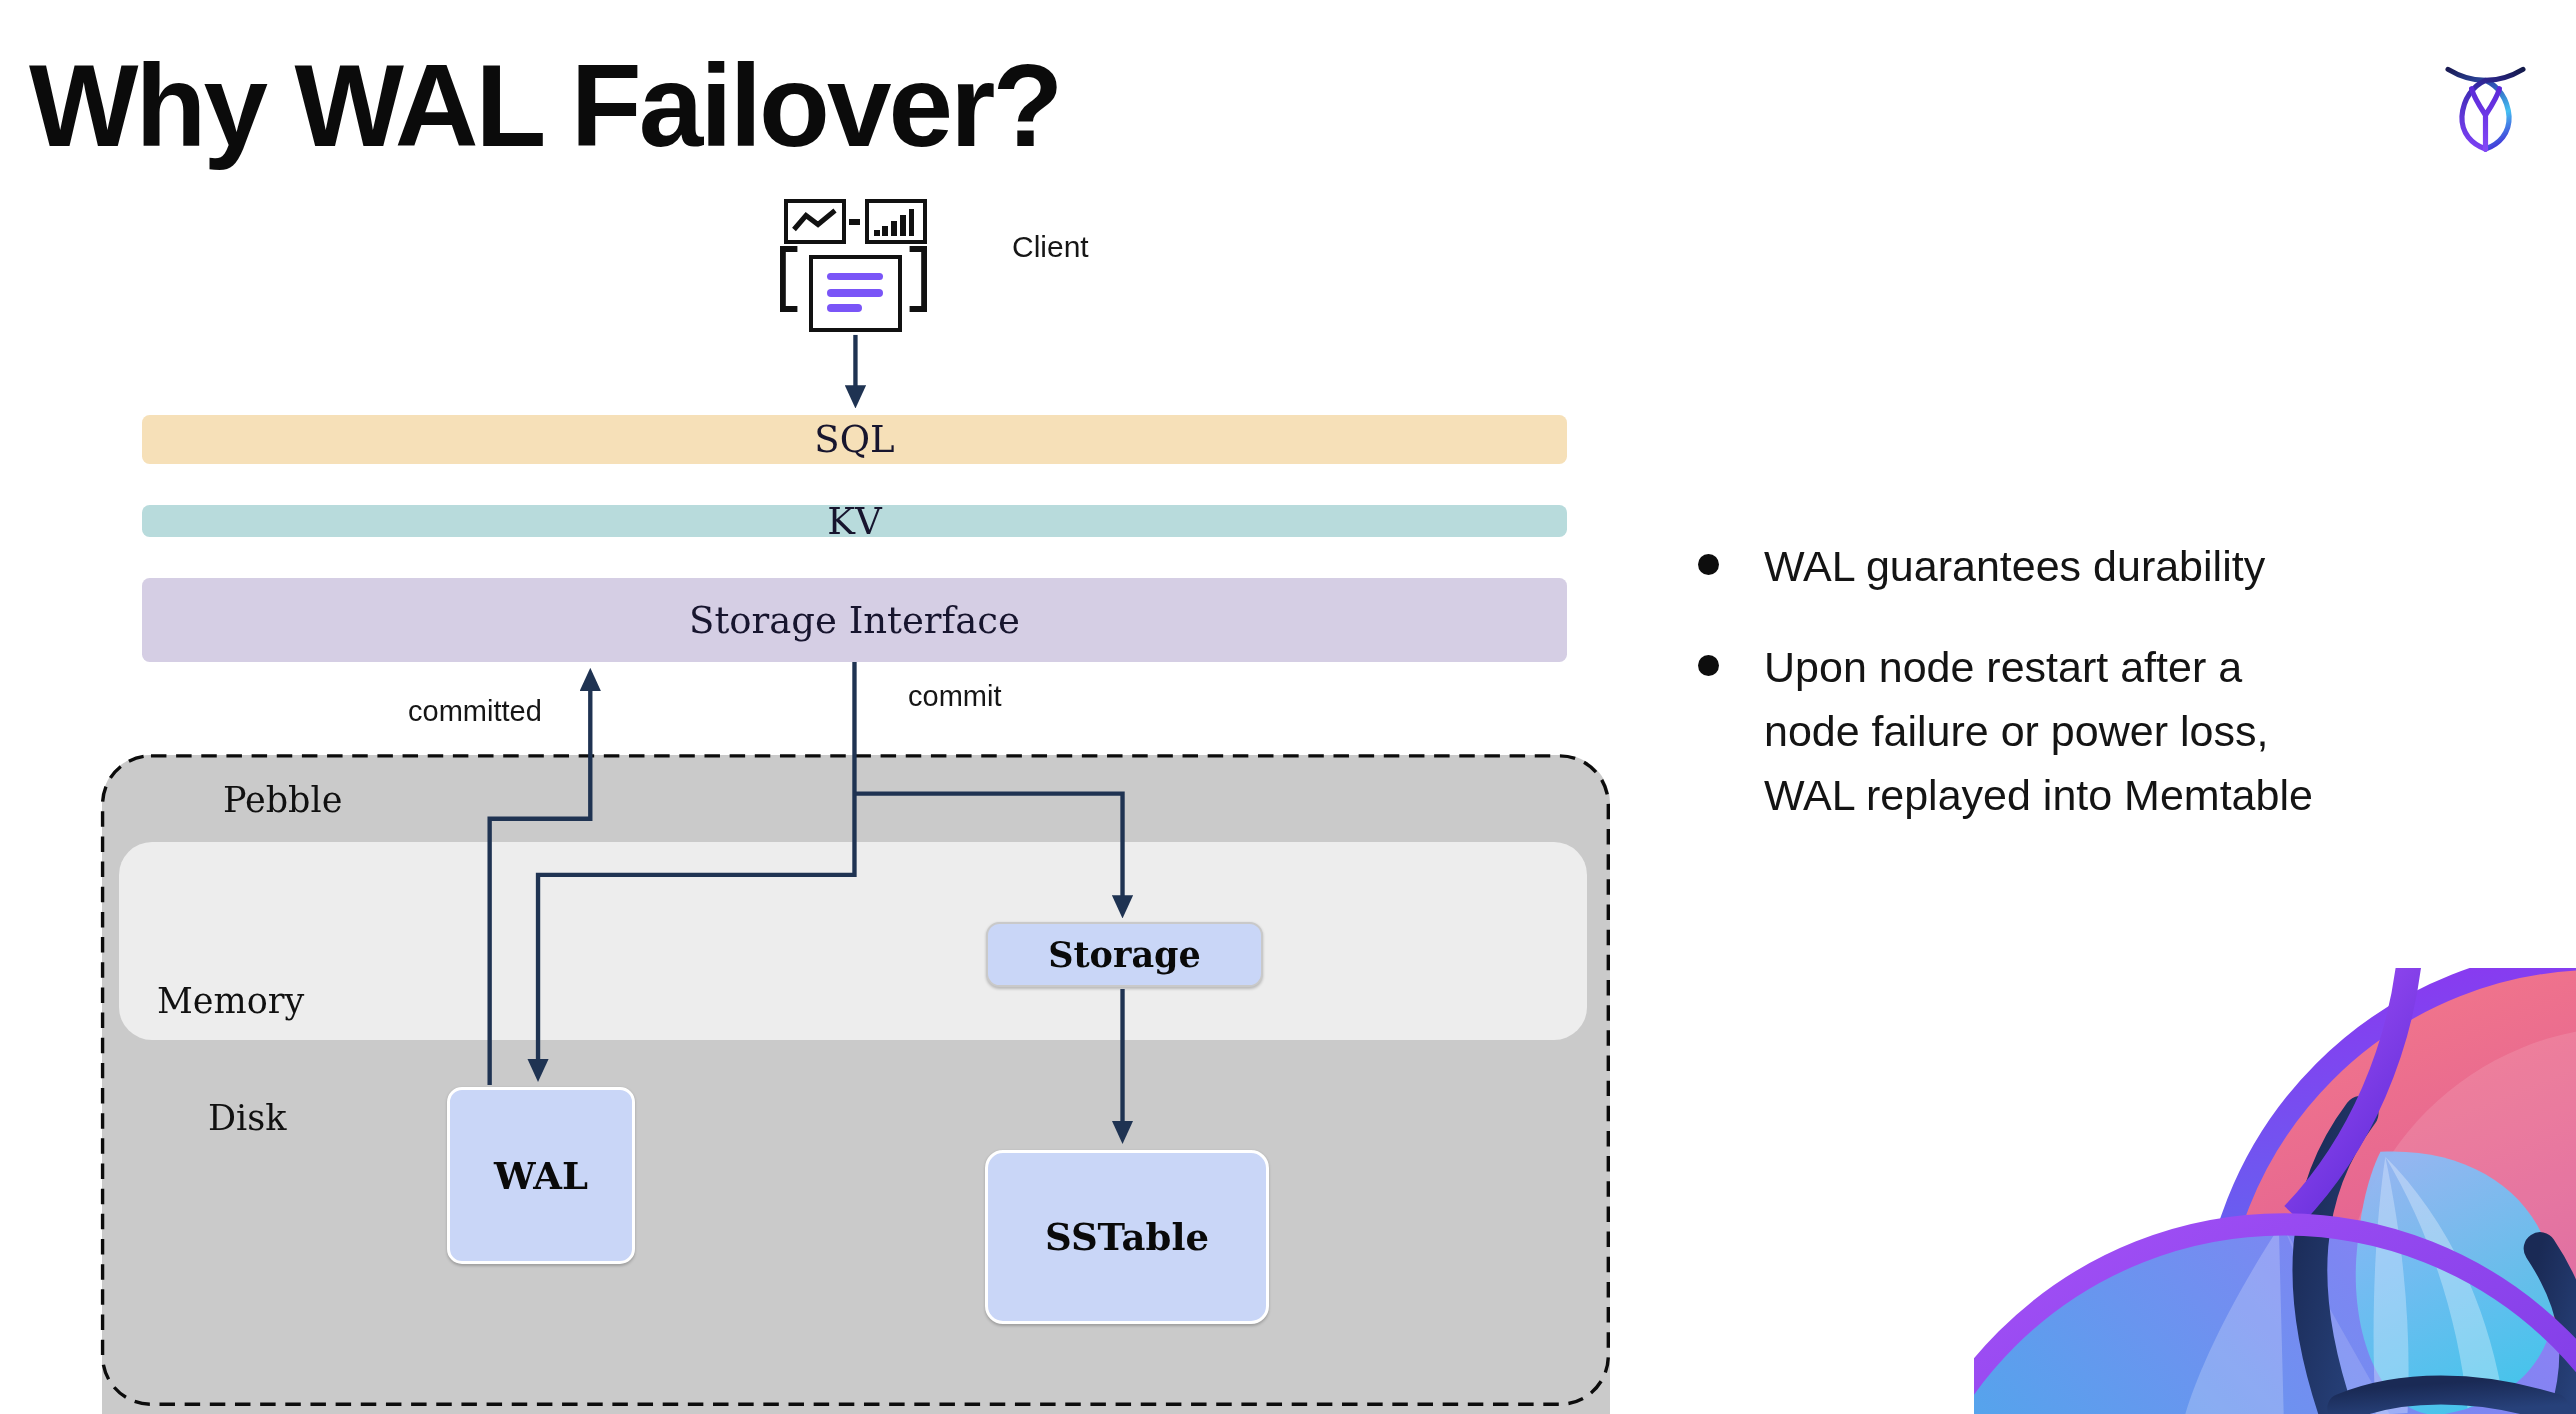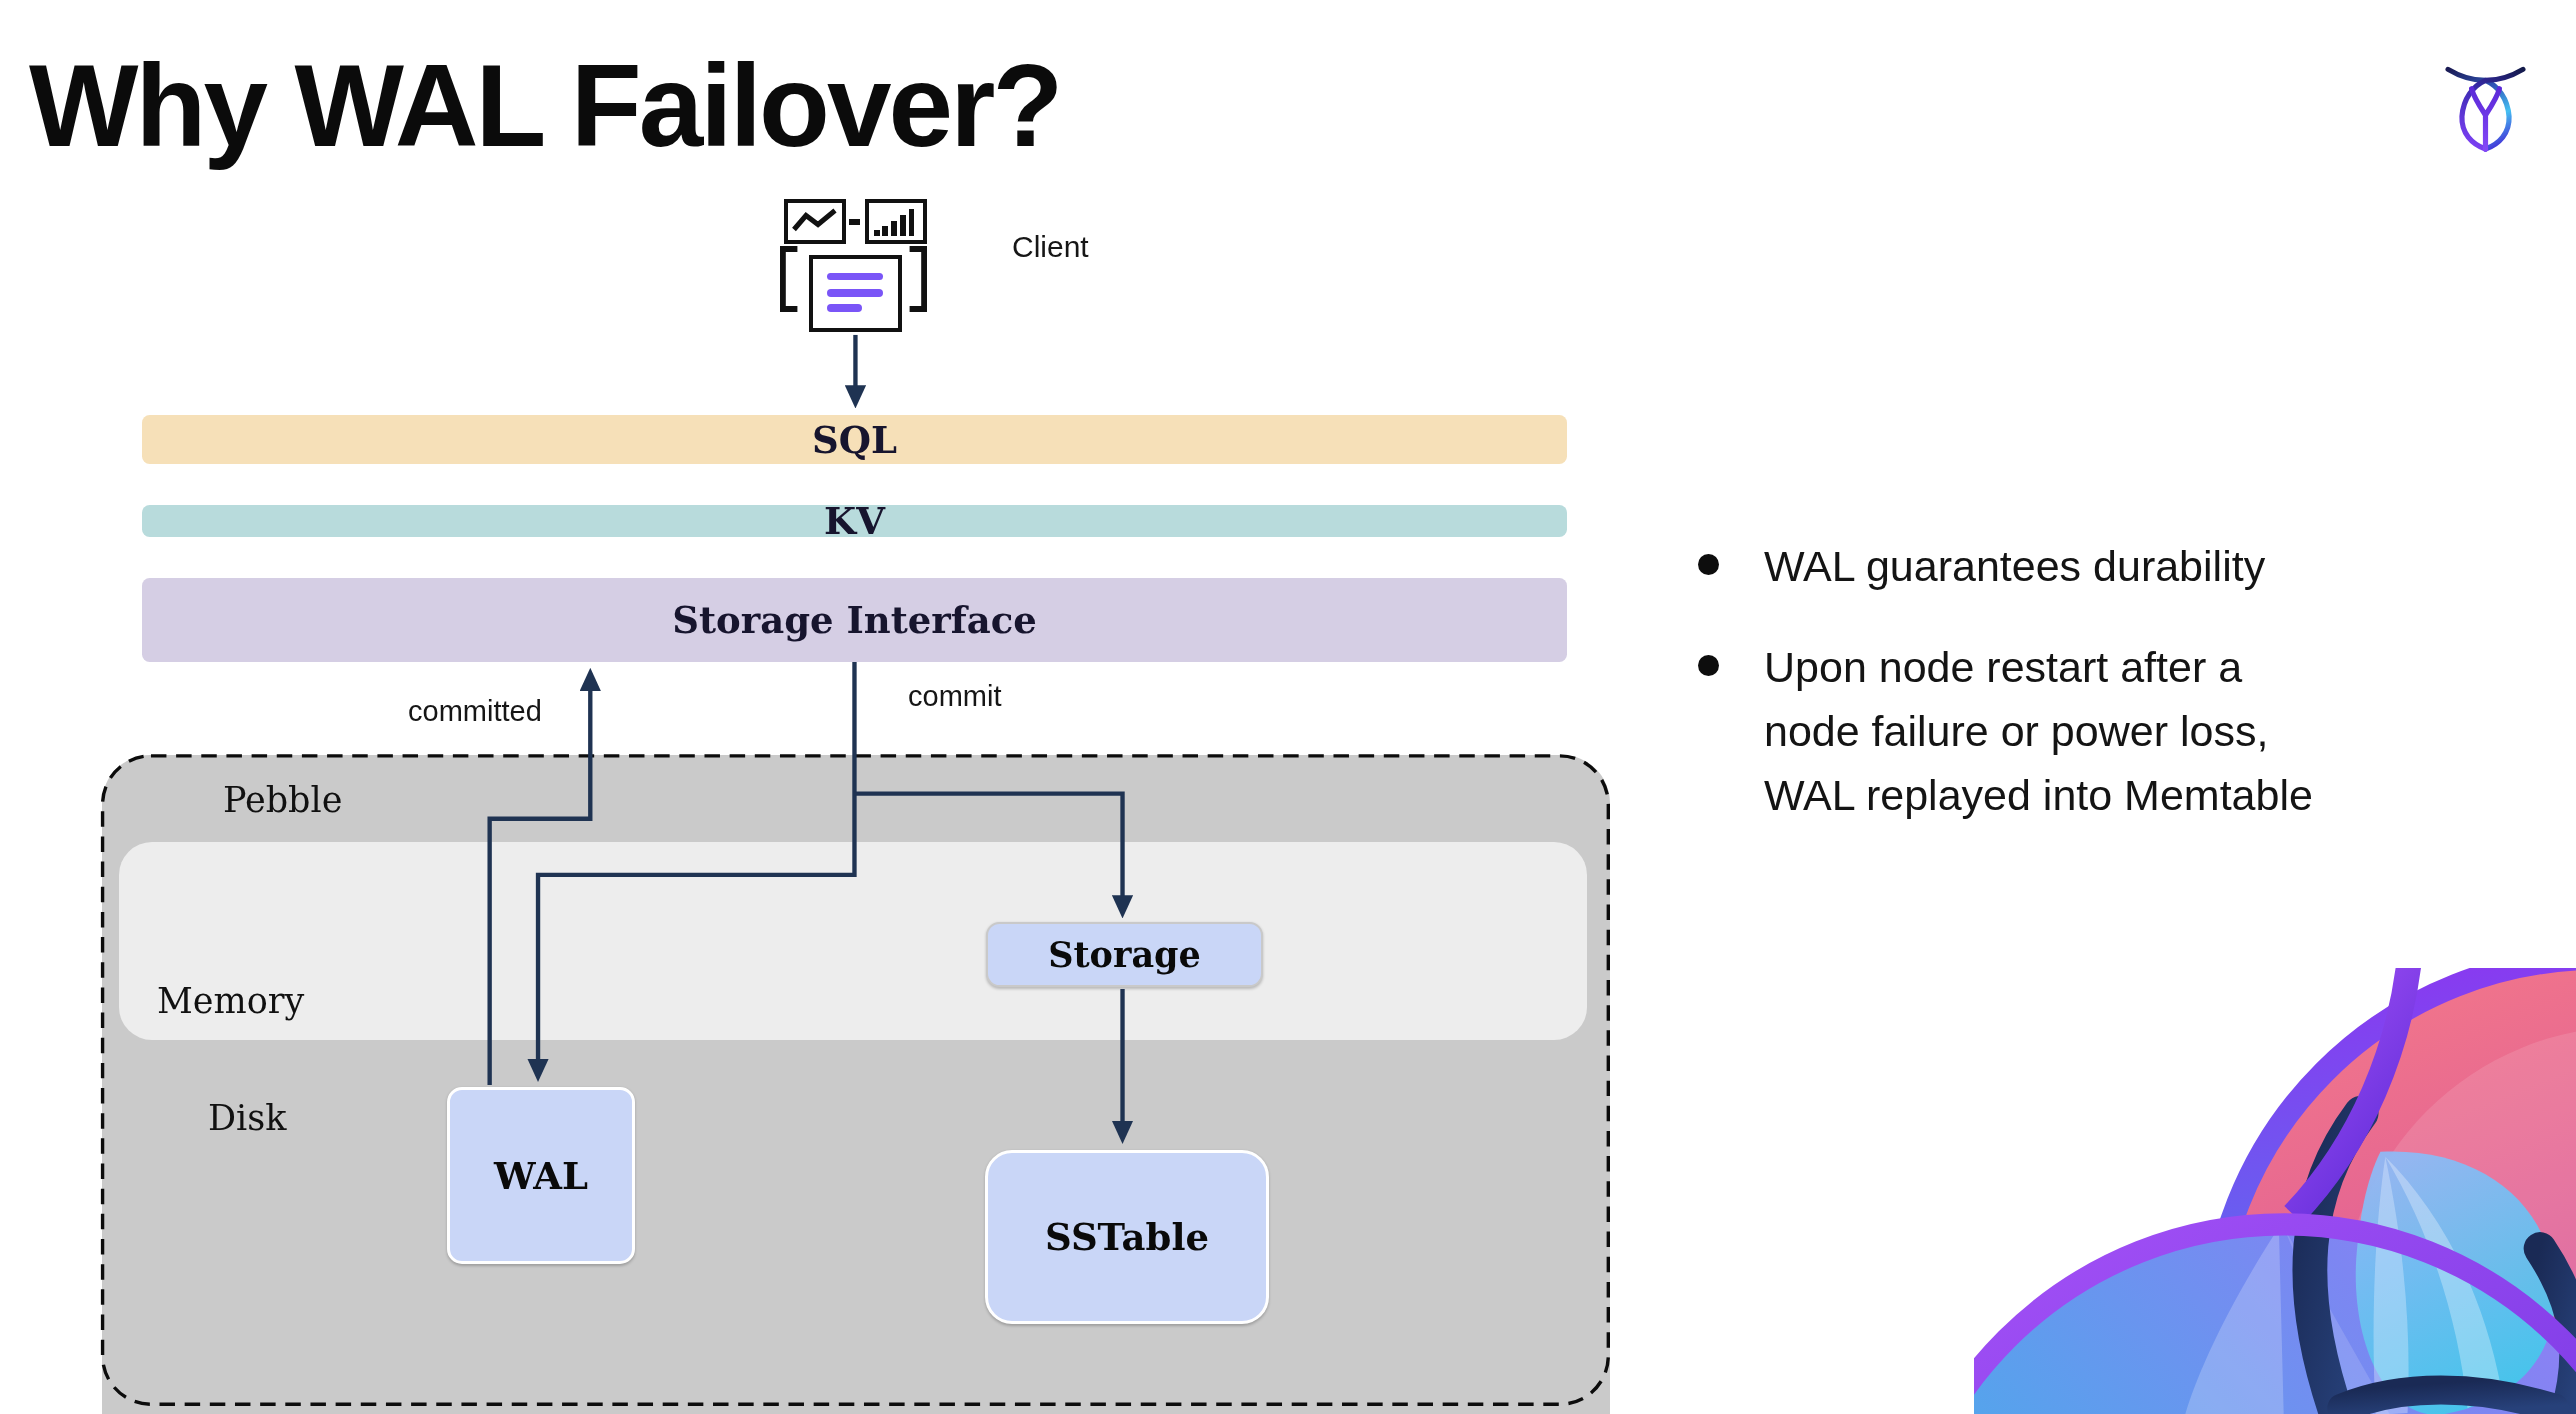--- a/index.html
+++ b/index.html
@@ -28,21 +28,21 @@
   .c-bars i{display:block;width:5.8px;background:#111;}
   .c-brackets{position:absolute;left:780px;top:246px;width:147px;height:66px;}
   .c-doc{position:absolute;left:809px;top:255px;width:93px;height:77px;border:4.8px solid #111;box-sizing:border-box;background:#fff;}
   .c-doc .dl{position:absolute;left:13.5px;height:7.7px;border-radius:3.9px;background:#7a55f7;}
   .c-doc .dl1{top:13.5px;width:56px;}
   .c-doc .dl2{top:30px;width:56px;}
   .c-doc .dl3{top:45px;width:35px;}
   .client-label{position:absolute;left:1012px;top:230px;font-size:30px;color:#161616;}
 
   
-  .bar{position:absolute;left:142px;width:1425px;border-radius:7.7px;display:flex;align-items:center;justify-content:center;font-weight:bold;}
+  .bar{position:absolute;left:142px;width:1425px;border-radius:7.7px;display:flex;align-items:center;justify-content:center;}
   .bar span{font-size:37px;color:#17152e;}
   .bar-sql{top:415px;height:49px;background:#f6e0b8;}
   .bar-kv{top:505px;height:32px;background:#b8dbdc;}
   .bar-storage{top:578px;height:84px;background:#d5cee4;}
 
   
   .elabel{position:absolute;font-size:29px;color:#161616;white-space:nowrap;}
   .lab-committed{left:408px;top:695px;}
   .lab-commit{left:908px;top:680px;}
   .lab-sync1{left:383px;top:944px;}
@@ -57,21 +57,21 @@
   .disk-label{position:absolute;left:106px;top:343px;font-size:35px;color:#111;}
 
   
   .node{position:absolute;background:#c9d6f7;display:flex;align-items:center;justify-content:center;
         box-shadow:0 1.9px 2.9px rgba(0,0,0,0.22);}
   .node span{font-weight:bold;color:#0a0a0a;}
   .node-wal{left:447px;top:1087px;width:182px;height:171px;border:3.9px solid #fff;border-radius:15px;}
   .node-wal span{font-size:37px;}
   .node-memtable{left:986px;top:922px;width:277px;height:65px;border:2.9px solid #c9c9c9;border-radius:13.5px;box-sizing:border-box;}
   .node-memtable span{font-size:35px;}
-  .node-sstable{left:985px;top:1150px;width:278px;height:168px;border:3.9px solid #fff;border-radius:27px;}
+  .node-sstable{left:985px;top:1150px;width:278px;height:168px;border:3.9px solid #fff;border-radius:18px;}
   .node-sstable span{font-size:37px;}
 
   
   .connectors{position:absolute;left:0;top:0;width:2576px;height:1415px;pointer-events:none;z-index:6;}
 
   
   .bullets{position:absolute;left:1698px;top:534px;width:803px;}
   .bullet{display:flex;gap:45px;}
   .bullet + .bullet{margin-top:37px;}
   .dot{flex:0 0 auto;width:21px;height:21px;margin-top:20.3px;border-radius:50%;background:#0d0d0d;}

